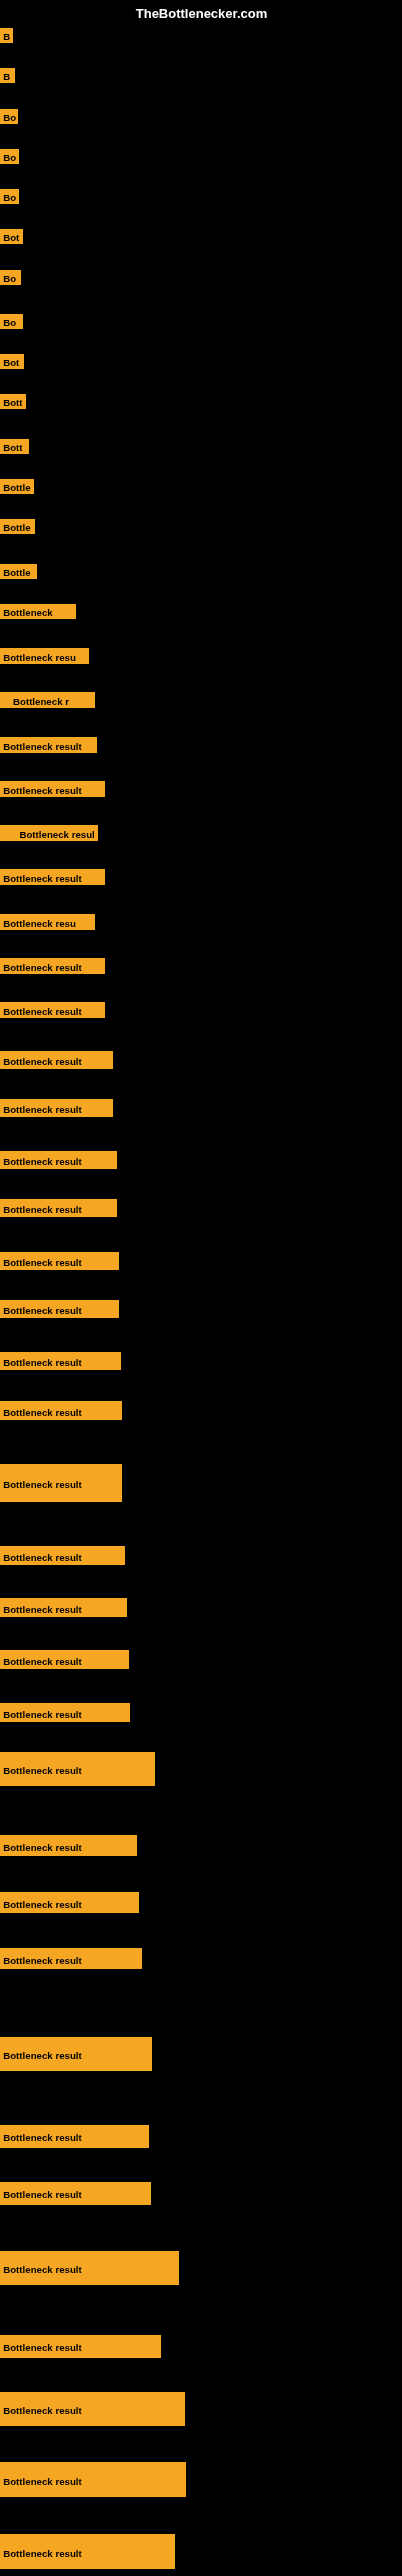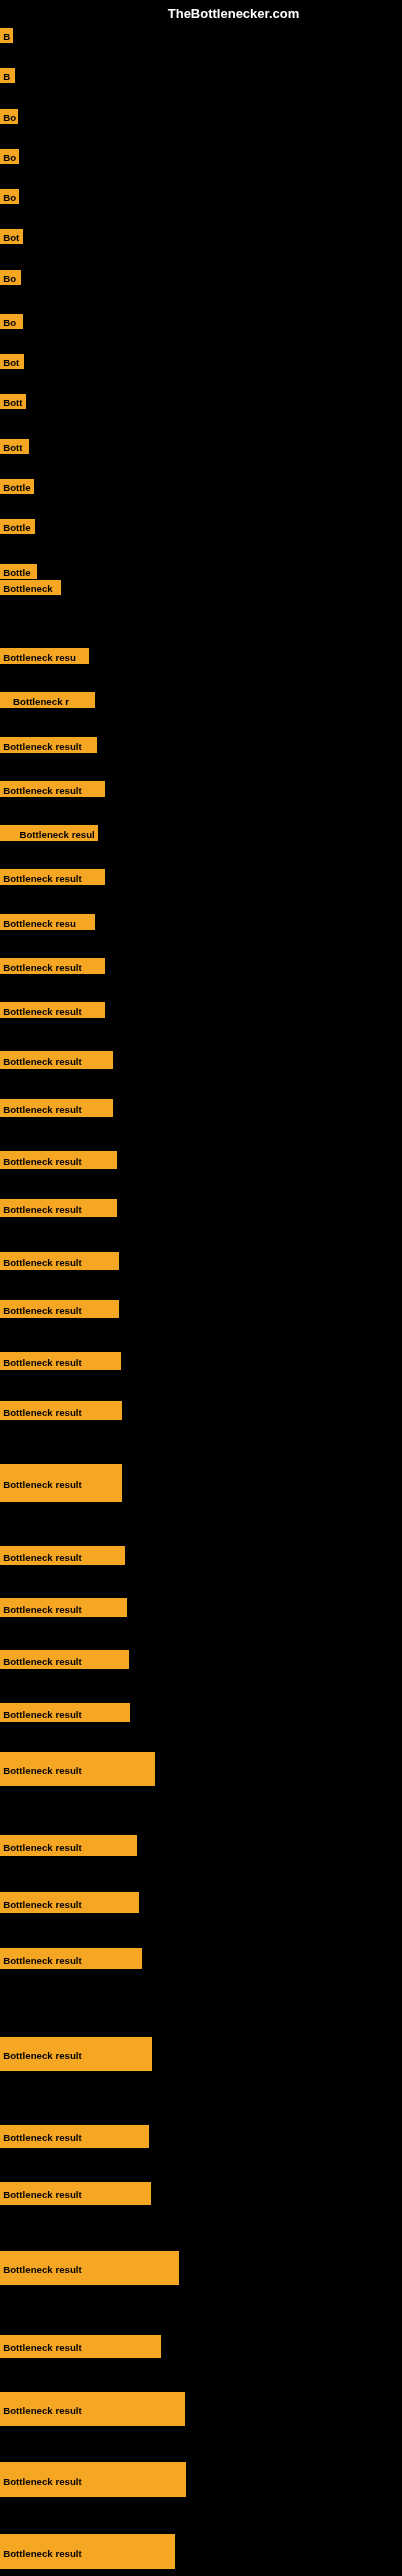--- a/index.html
+++ b/index.html
@@ -16,21 +16,20 @@
     }
     .site-title {
       position: absolute;
       top: 6.4px;
       left: 50%;
       transform: translateX(-50%);
       color: #fff;
       font-size: 13px;
       font-weight: bold;
       white-space: nowrap;
-      margin-left: 32px;
     }
     .label-item {
       position: absolute;
       left: 0;
       background-color: #f5a623;
       color: #000;
       font-size: 9.7px;
       font-weight: bold;
       padding: 1.6px 3.2px;
       white-space: nowrap;
@@ -50,21 +49,21 @@
     <div class="label-item" style="top: 189px; width: 19.3px; height: 14.5px; line-height: 14.5px;">Bo</div>
     <div class="label-item" style="top: 229px; width: 22.5px; height: 14.5px; line-height: 14.5px;">Bot</div>
     <div class="label-item" style="top: 270px; width: 21px; height: 14.5px; line-height: 14.5px;">Bo</div>
     <div class="label-item" style="top: 314px; width: 22.5px; height: 14.5px; line-height: 14.5px;">Bo</div>
     <div class="label-item" style="top: 354px; width: 24px; height: 14.5px; line-height: 14.5px;">Bot</div>
     <div class="label-item" style="top: 394px; width: 26px; height: 14.5px; line-height: 14.5px;">Bott</div>
     <div class="label-item" style="top: 439px; width: 29px; height: 14.5px; line-height: 14.5px;">Bott</div>
     <div class="label-item" style="top: 479px; width: 34px; height: 14.5px; line-height: 14.5px;">Bottle</div>
     <div class="label-item" style="top: 519px; width: 35px; height: 14.5px; line-height: 14.5px;">Bottle</div>
     <div class="label-item" style="top: 564px; width: 37px; height: 14.5px; line-height: 14.5px;">Bottle</div>
-    <div class="label-item" style="top: 580px; width: 61px; height: 14.5px; line-height: 14.5px;">Bottleneck</div>
+    <div class="label-item" style="top: 604px; width: 76px; height: 14.5px; line-height: 14.5px;">Bottleneck</div>
     <div class="label-item" style="top: 648px; width: 89px; height: 16px; line-height: 16px;">Bottleneck resu</div>
     <div class="label-item" style="top: 692px; width: 95px; height: 16px; line-height: 16px; padding-left: 13px;">Bottleneck r</div>
     <div class="label-item" style="top: 737px; width: 97px; height: 16px; line-height: 16px;">Bottleneck result</div>
     <div class="label-item" style="top: 781px; width: 105px; height: 16px; line-height: 16px;">Bottleneck result</div>
     <div class="label-item" style="top: 825px; width: 98px; height: 16px; line-height: 16px; text-align: right;">Bottleneck resul</div>
     <div class="label-item" style="top: 869px; width: 105px; height: 16px; line-height: 16px;">Bottleneck result</div>
     <div class="label-item" style="top: 914px; width: 95px; height: 16px; line-height: 16px;">Bottleneck resu</div>
     <div class="label-item" style="top: 958px; width: 105px; height: 16px; line-height: 16px;">Bottleneck result</div>
     <div class="label-item" style="top: 1002px; width: 105px; height: 16px; line-height: 16px;">Bottleneck result</div>
     <div class="label-item" style="top: 1051px; width: 113px; height: 17.7px; line-height: 17.7px;">Bottleneck result</div>

